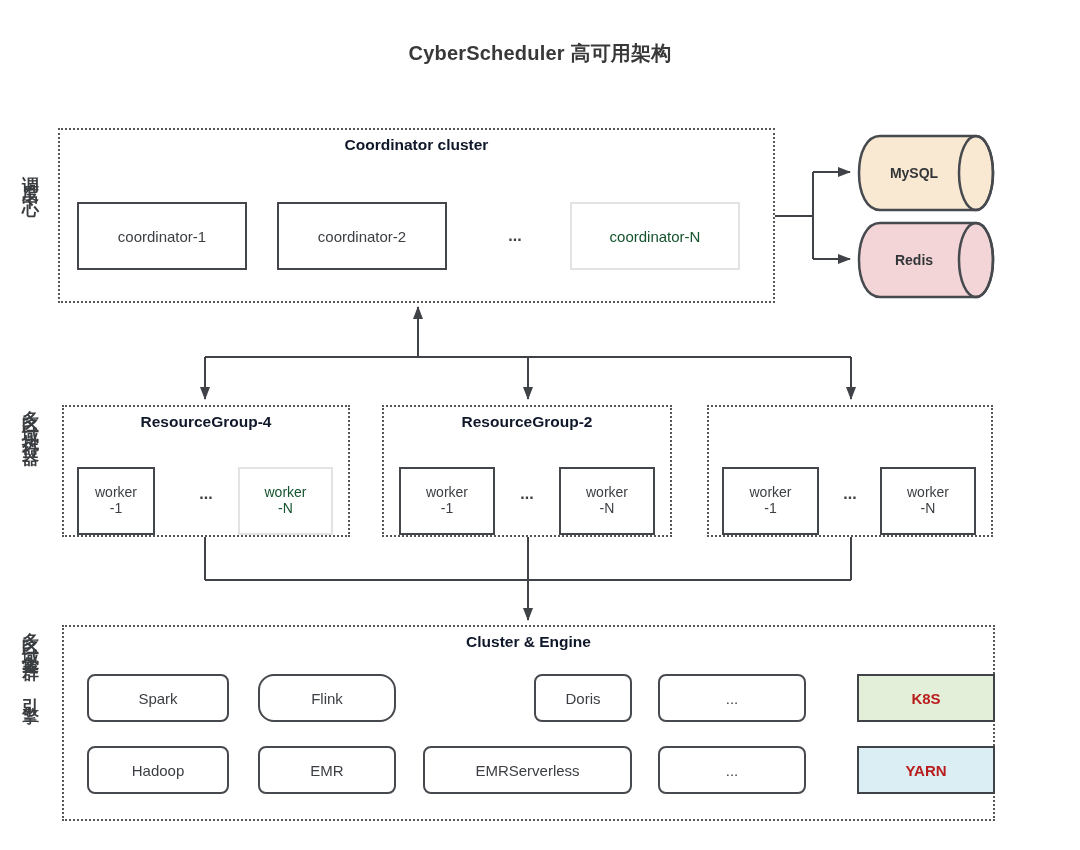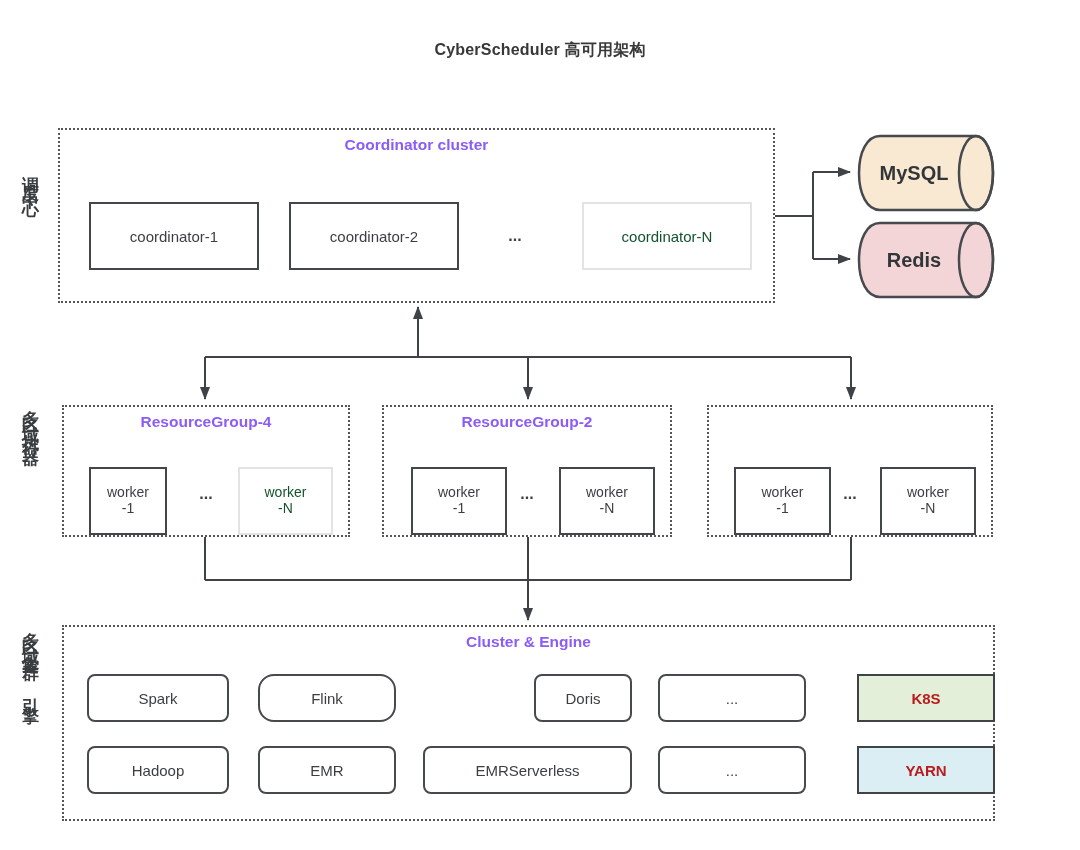--- a/index.html
+++ b/index.html
@@ -5,42 +5,42 @@
   html,body { margin:0; padding:0; background:#ffffff; }
   .canvas {
     position:relative; width:1080px; height:850px; background:#ffffff;
     font-family:"Liberation Sans","DejaVu Sans",sans-serif; color:#3b3e42;
     overflow:hidden;
   }
   .overlay { position:absolute; left:0; top:0; width:1080px; height:850px; pointer-events:none; z-index:3; }
 
   .diagram-title {
     position:absolute; left:0; top:40px; width:1080px; text-align:center;
-    font-size:16px; font-weight:bold; color:#383838; letter-spacing:0.2px;
+    font-size:20px; font-weight:bold; color:#383838; letter-spacing:0.2px;
   }
 
   .side-label {
     position:absolute; left:18px; width:24px;
     writing-mode:vertical-lr; text-orientation:upright;
     font-size:17px; font-weight:bold; color:#3a3d40; letter-spacing:8px;
     line-height:24px;
   }
 
   .dotted-box {
     position:absolute; border:2px dotted #565656; background:#ffffff; box-sizing:border-box;
   }
   .box-title {
     position:absolute; left:0; top:6px; width:100%; text-align:center;
-    font-size:15.5px; font-weight:bold; color:#8b5cf6;
+    font-size:15.5px; font-weight:bold; color:#0f172a;
   }
 
   .node {
     position:absolute; box-sizing:border-box; background:#ffffff;
     border:2px solid #43474b; display:flex; align-items:center; justify-content:center;
-    font-size:15px; color:#3b3e42;margin-left:12px;
+    font-size:15px; color:#3b3e42;
   }
   .node.faded { border-color:#e3e3e3; color:#14532d; }
 
   .ellipsis {
     position:absolute; font-size:16px; font-weight:bold; color:#3b3e42;
     display:flex; align-items:center; justify-content:center;
   }
 
   .coord-node { top:72px; width:170px; height:68px; }
 
@@ -49,21 +49,21 @@
   .worker span { display:block; text-align:center; }
   .rg-ellipsis { top:60px; height:54px; left:50%; transform:translateX(-50%); width:30px; }
 
   .db {
     position:absolute; left:856px; width:142px; height:80px;
   }
   .db svg { position:absolute; left:0; top:0; }
   .db-label {
     position:absolute; left:6px; top:0; width:104px; height:80px;
     display:flex; align-items:center; justify-content:center;
-    font-size:20px; font-weight:bold; color:#333639;
+    font-size:14px; font-weight:bold; color:#333639;
   }
 
   .engine-box { left:62px; top:625px; width:933px; height:196px; }
   .chip {
     position:absolute; box-sizing:border-box; height:48px; background:#ffffff;
     border:2px solid #46494d; border-radius:8px;
     display:flex; align-items:center; justify-content:center;
     font-size:15px; color:#3b3e42;
   }
   .chip.row1 { top:47px; }

